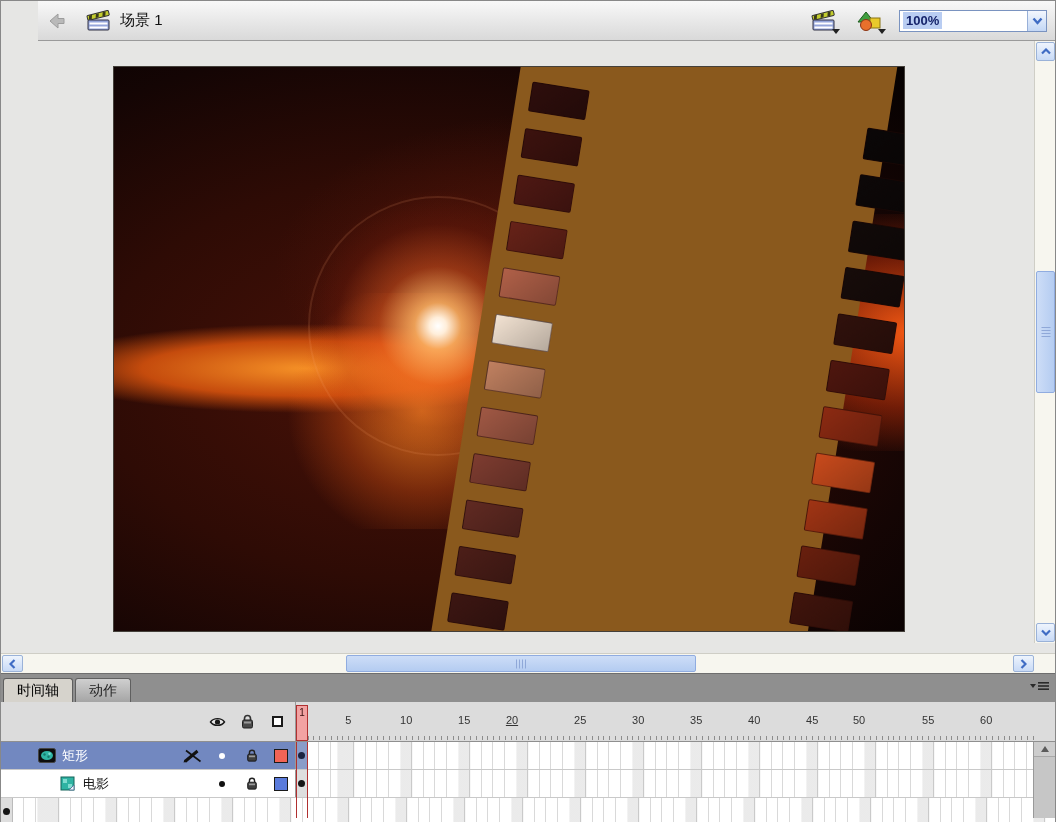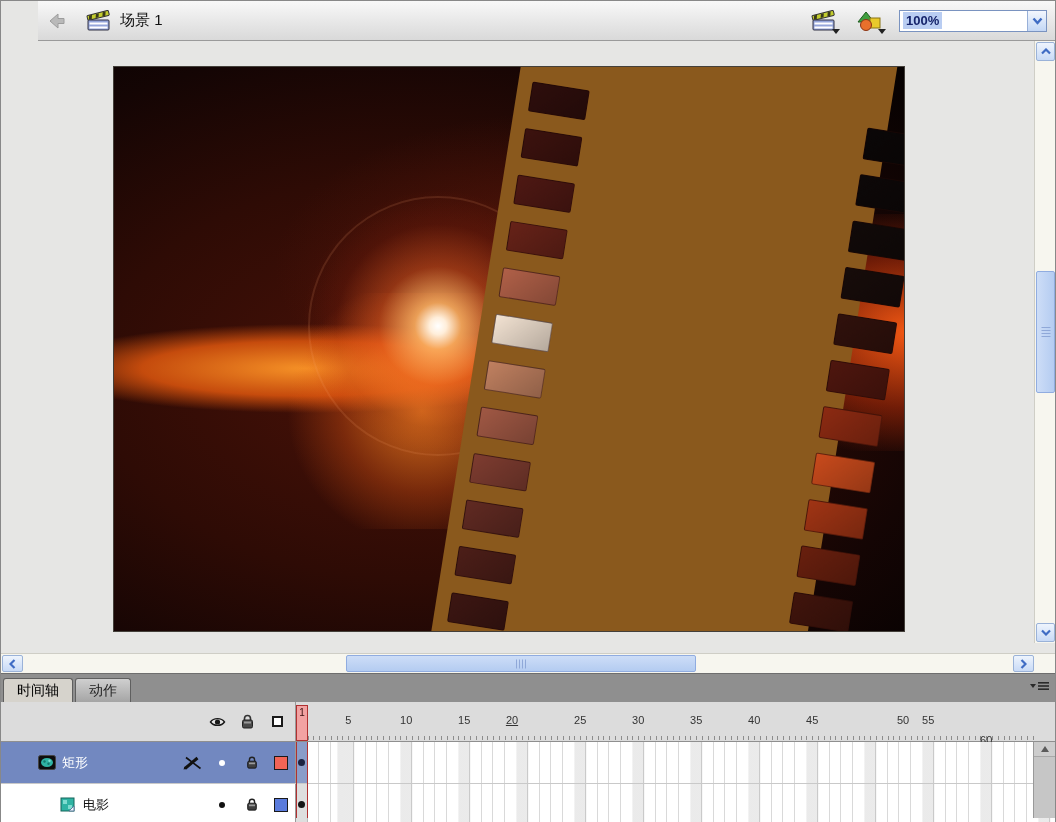--- a/index.html
+++ b/index.html
@@ -77,21 +77,21 @@
   .hdr-col { width:30px; display:flex; justify-content:center; }
   .outline-box { width:11px; height:11px; border:2px solid #1a1a1a; background:#fff; }
   .ruler { position:absolute; left:295px; top:0; width:739px; height:100%; }
   .ruler-num { position:absolute; top:12px; transform:translateX(-50%); font-size:11px; color:#333; }
   .ruler-ticks { position:absolute; left:0; bottom:1px; width:100%; height:4px;
     background:repeating-linear-gradient(to right, #8c8c8c 0 1px, transparent 1px 5.8px); }
   .playhead-box { position:absolute; left:0; top:3px; bottom:0; width:12px; background:#f2a2a2; border:1px solid #b03030;
     font-size:10px; color:#3a1010; text-align:center; line-height:14px; }
 
   .tl-body { position:relative; height:76px; background:#fff; }
-  .layer-row { position:relative; height:42px; display:flex; border-bottom:1px solid #c9c9c9; }
+  .layer-row { position:relative; height:28px; display:flex; border-bottom:1px solid #c9c9c9; }
   .layer-left { width:295px; display:flex; align-items:center; border-right:1px solid #999; background:#fff; }
   .layer-row.selected .layer-left { background:#7288c0; }
   .licon { display:flex; width:20px; justify-content:center; margin-left:36px; }
   .layer-row.indent .licon { margin-left:57px; }
   .lname { font-size:13px; color:#111; margin-left:5px; flex:1; white-space:nowrap; overflow:hidden; }
   .layer-row.selected .lname { color:#fff; }
   .lpencil { width:30px; display:flex; justify-content:center; }
   .lcol { width:30px; display:flex; justify-content:center; align-items:center; }
   .dot { width:6px; height:6px; border-radius:50%; background:#111; }
   .dot.white { background:#fff; }
@@ -298,23 +298,23 @@
       <div class="playhead-box">1</div>
     <span class="ruler-num" style="left: 52.2px;">5</span>
         <span class="ruler-num" style="left: 110.2px;">10</span>
         <span class="ruler-num" style="left: 168.2px;">15</span>
         <span class="ruler-num" style="left: 216px; text-decoration: underline;">20</span>
         <span class="ruler-num" style="left: 284.2px;">25</span>
         <span class="ruler-num" style="left: 342.2px;">30</span>
         <span class="ruler-num" style="left: 400.2px;">35</span>
         <span class="ruler-num" style="left: 458.2px;">40</span>
         <span class="ruler-num" style="left: 516.2px;">45</span>
-        <span class="ruler-num" style="left: 607px;">50</span>
+        <span class="ruler-num" style="left: 563px;">50</span>
         <span class="ruler-num" style="left: 632.2px;">55</span>
-        <span class="ruler-num" style="left: 690.2px; margin-top: 20px;">60</span>
+        <span class="ruler-num" style="left: 690.2px;">60</span>
       </div>
   </div>
 
   <div class="tl-body" id="tl-body">
     <div class="layer-row selected">
     <div class="layer-left">
       <span class="licon">
         <svg class="ic-mask" width="18" height="15" viewBox="0 0 18 15">
           <rect x="0.5" y="0.5" width="17" height="14" rx="2" fill="#0d0d0d" stroke="#444"></rect>
           <ellipse cx="9" cy="7.5" rx="6" ry="4.5" fill="#2fb3a3"></ellipse>

